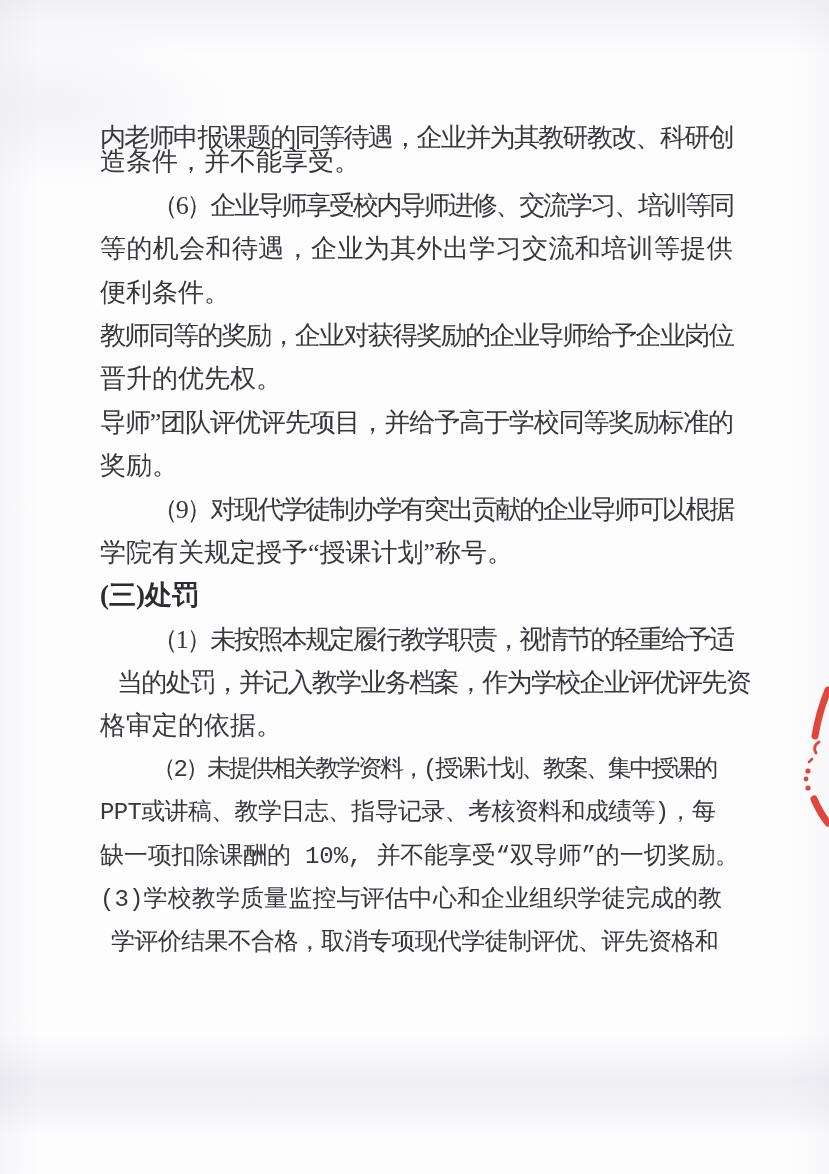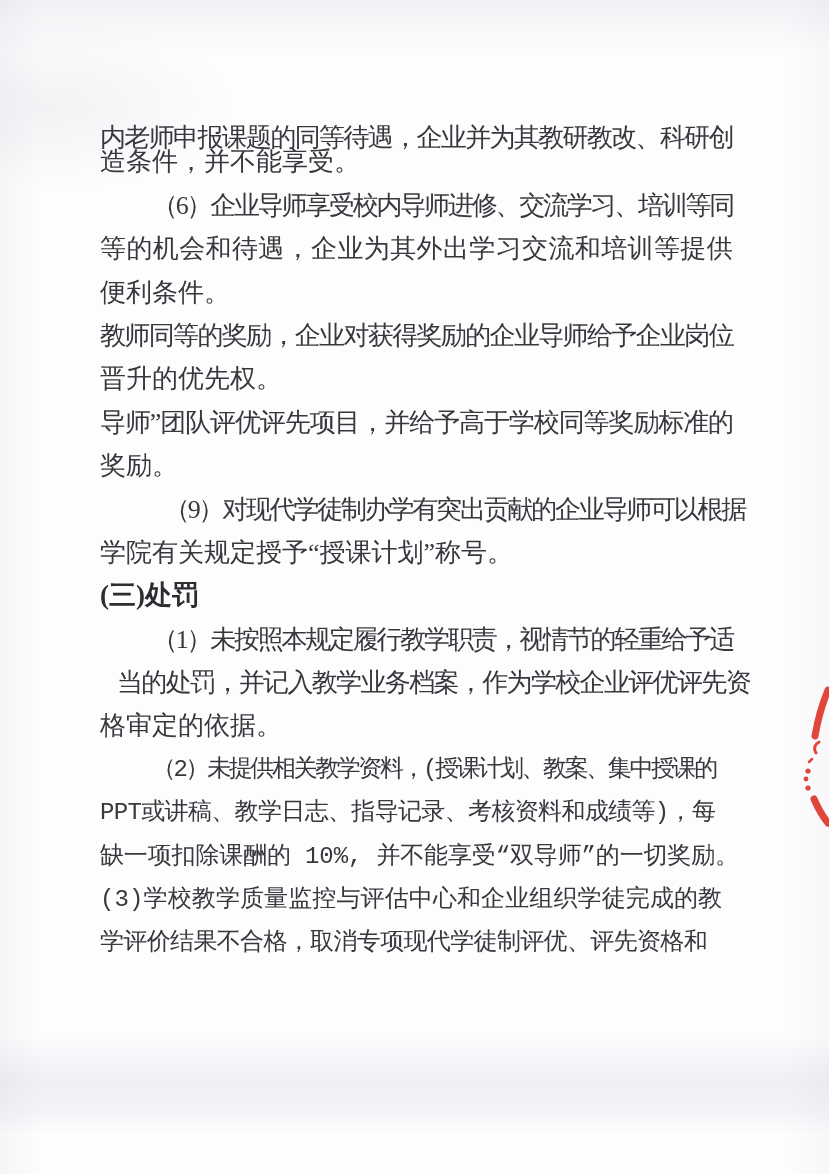--- a/index.html
+++ b/index.html
@@ -59,31 +59,31 @@
   <div class="content">
       <div class="line"><span style="letter-spacing: -1.65385px; margin-top: 19px;">内老师申报课题的同等待遇，企业并为其教研教改、科研创</span></div>
       <div class="line"><span>造条件，并不能享受。</span></div>
       <div class="line" style="padding-left: 52px;"><span style="letter-spacing: -2.24px;">（6）企业导师享受校内导师进修、交流学习、培训等同</span></div>
       <div class="line"><span style="letter-spacing: 0.375px;">等的机会和待遇，企业为其外出学习交流和培训等提供</span></div>
       <div class="line"><span>便利条件。</span></div>
       <div class="line"><span style="letter-spacing: -1.65385px;">教师同等的奖励，企业对获得奖励的企业导师给予企业岗位</span></div>
       <div class="line"><span>晋升的优先权。</span></div>
       <div class="line"><span style="letter-spacing: -1.09796px;">导师”团队评优评先项目，并给予高于学校同等奖励标准的</span></div>
       <div class="line"><span>奖励。</span></div>
-      <div class="line" style="padding-left: 52px;"><span style="letter-spacing: -2.24px; margin-left: 12px;">（9）对现代学徒制办学有突出贡献的企业导师可以根据</span></div>
+      <div class="line" style="padding-left: 52px;"><span style="letter-spacing: -2.24px;">（9）对现代学徒制办学有突出贡献的企业导师可以根据</span></div>
       <div class="line"><span>学院有关规定授予“授课计划”称号。</span></div>
       <div class="line bold"><span>(三)处罚</span></div>
       <div class="line" style="padding-left: 52px;"><span style="letter-spacing: -2.24px;">（1）未按照本规定履行教学职责，视情节的轻重给予适</span></div>
       <div class="line"><span style="letter-spacing: -1.65385px; margin-left: 17px;">当的处罚，并记入教学业务档案，作为学校企业评优评先资</span></div>
       <div class="line"><span>格审定的依据。</span></div>
       <div class="line narrow" style="padding-left: 52px;"><span style="letter-spacing: -2.40741px;">（2）未提供相关教学资料，(授课计划、教案、集中授课的</span></div>
       <div class="line narrow"><span style="letter-spacing: -0.655692px;">PPT或讲稿、教学日志、指导记录、考核资料和成绩等)，每</span></div>
       <div class="line narrow"><span style="letter-spacing: -0.143229px;">缺一项扣除课酬的 10%, 并不能享受“双导师”的一切奖励。</span></div>
       <div class="line narrow"><span style="letter-spacing: 0.11169px;">(3)学校教学质量监控与评估中心和企业组织学徒完成的教</span></div>
-      <div class="line narrow"><span style="letter-spacing: -0.653846px;">学评价结果不合格，取消专项现代学徒制评优、评先资格和</span></div>
+      <div class="line narrow"><span style="letter-spacing: -0.653846px; margin-left: 11px;">学评价结果不合格，取消专项现代学徒制评优、评先资格和</span></div>
     </div>
 
   <svg class="stamp" viewBox="0 0 34 162" xmlns="http://www.w3.org/2000/svg">
     <g fill="none" stroke-linecap="round">
       <path d="M33 22 Q24 44 20 68" stroke-width="7" class="stamp-stroke" stroke="#e0463c"></path>
       <path d="M24 74 q-7 4 -3 11" stroke-width="3" class="stamp-stroke" stroke="#e0463c"></path>
       <path d="M17 91 l-3 3" stroke-width="2.5" class="stamp-stroke" stroke="#e0463c"></path>
       <circle cx="13" cy="103" r="2.6" class="stamp-fill" fill="#e0463c"></circle>
       <circle cx="11" cy="111" r="2.4" class="stamp-fill" fill="#e0463c"></circle>
       <circle cx="13" cy="120" r="2.6" class="stamp-fill" fill="#e0463c"></circle>

